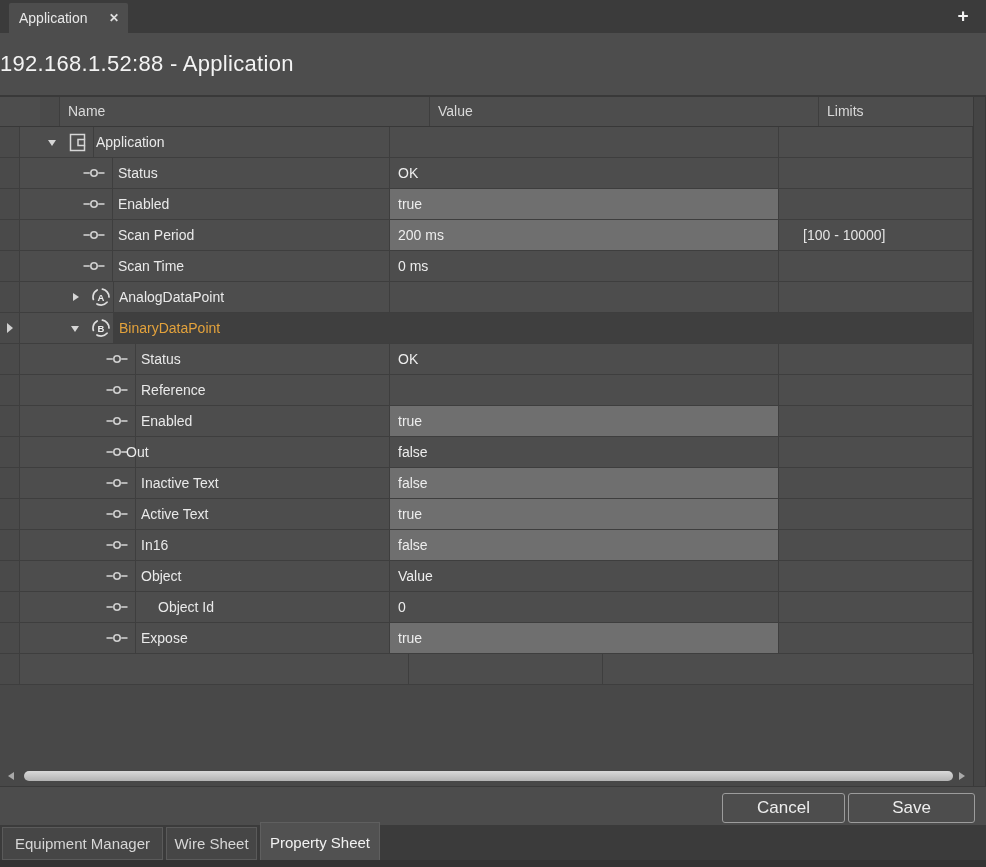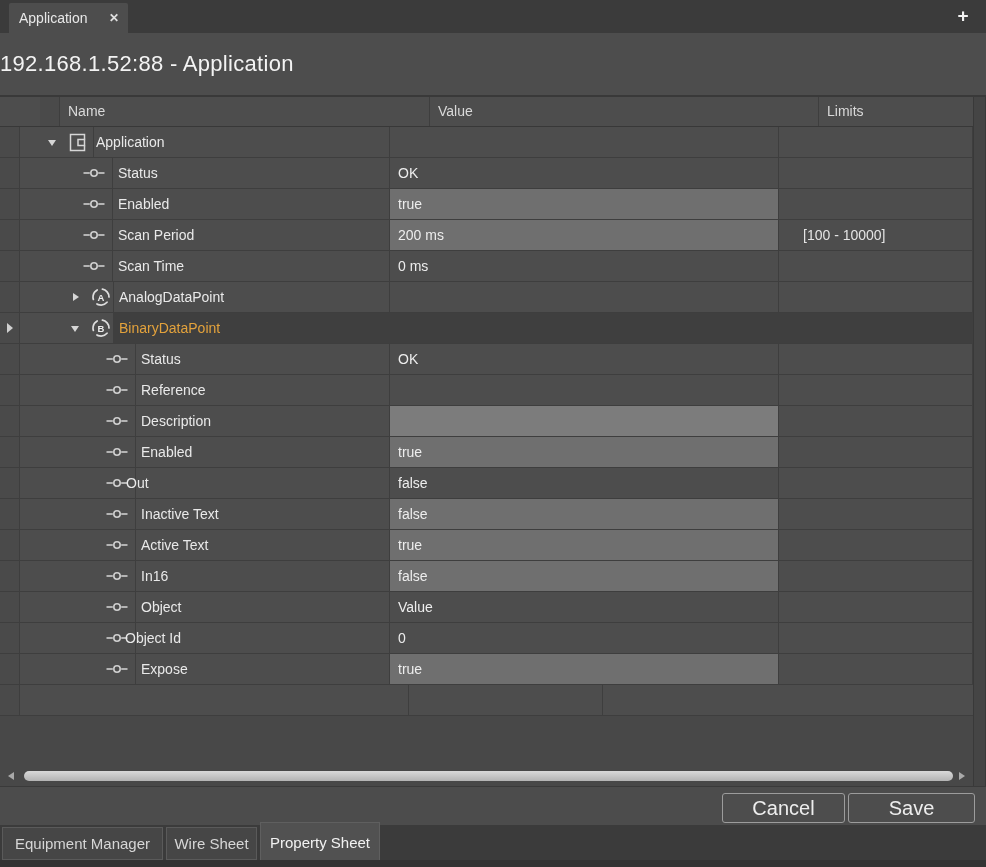--- a/index.html
+++ b/index.html
@@ -48,21 +48,21 @@
 
   
   .hscroll{position:absolute;left:0;bottom:0;width:973px;height:20px;}
   .hthumb{position:absolute;left:24px;right:20px;top:5px;height:10px;border-radius:5px;background:linear-gradient(#d9d9d9,#b3b3b3);}
   .sb-arrow{position:absolute;width:0;height:0;border-style:solid;}
   .sb-left{left:8px;top:6px;border-width:4.5px 6px 4.5px 0;border-color:transparent #a9a9a9 transparent transparent;}
   .sb-right{left:959px;top:6px;border-width:4.5px 0 4.5px 6px;border-color:transparent transparent transparent #a9a9a9;}
 
   
   .button-panel{position:absolute;left:0;top:786px;width:986px;height:39px;background:#4c4c4c;border-top:1px solid #3a3a3a;}
-  .btn{position:absolute;top:6px;height:30px;border:1px solid #9c9c9c;border-radius:3px;background:#4d4d4d;color:#ededed;font-size:20px;text-align:center;line-height:28px;cursor:default;}
+  .btn{position:absolute;top:6px;height:30px;border:1px solid #9c9c9c;border-radius:3px;background:#4d4d4d;color:#ededed;font-size:17px;text-align:center;line-height:28px;cursor:default;}
   .btn.cancel{left:722px;width:123px;}
   .btn.save{left:848px;width:127px;}
 
   
   .bottom-bar{position:absolute;left:0;top:825px;width:986px;height:42px;background:#3b3b3b;}
   .bottom-strip{position:absolute;left:0;bottom:0;width:100%;height:7px;background:#333333;}
   .b-tab{position:absolute;top:2px;height:33px;background:#464646;border:1px solid #5a5a5a;color:#d6d6d6;font-size:15px;text-align:center;line-height:31px;cursor:default;white-space:nowrap;}
   .b-tab.active{top:-3px;height:38px;background:#515151;border:1px solid #5f5f5f;border-bottom:none;color:#f2f2f2;line-height:40px;z-index:2;}
 </style>
 </head>
@@ -237,36 +237,20 @@
           <div class="g-cell"></div>
           <div class="n-cell">
             <span class="guide" style="left: 115px;"></span>
             <span class="ticon" style="left: 86px;"><svg width="22" height="22" viewBox="0 0 22 22">
                 <g stroke="#cfcfcf" stroke-width="1.6" fill="none">
                   <line x1="0.5" y1="11" x2="6.8" y2="11"></line>
                   <circle cx="11" cy="11" r="3.2"></circle>
                   <line x1="15.2" y1="11" x2="21.5" y2="11"></line>
                 </g>
               </svg></span>
-            <span class="nm" style="left: 121px;">Description</span>
-          </div>
-          <div class="v-cell editable light"></div>
-          <div class="l-cell"></div>
-        </div>
-        <div class="t-row">
-          <div class="g-cell"></div>
-          <div class="n-cell">
-            <span class="guide" style="left: 115px;"></span>
-            <span class="ticon" style="left: 86px;"><svg width="22" height="22" viewBox="0 0 22 22">
-                <g stroke="#cfcfcf" stroke-width="1.6" fill="none">
-                  <line x1="0.5" y1="11" x2="6.8" y2="11"></line>
-                  <circle cx="11" cy="11" r="3.2"></circle>
-                  <line x1="15.2" y1="11" x2="21.5" y2="11"></line>
-                </g>
-              </svg></span>
             <span class="nm" style="left: 121px;">Enabled</span>
           </div>
           <div class="v-cell editable">true</div>
           <div class="l-cell"></div>
         </div>
         <div class="t-row">
           <div class="g-cell"></div>
           <div class="n-cell">
             <span class="guide" style="left: 115px;"></span>
             <span class="ticon" style="left: 86px;"><svg width="22" height="22" viewBox="0 0 22 22">
@@ -349,21 +333,21 @@
           <div class="g-cell"></div>
           <div class="n-cell">
             <span class="guide" style="left: 115px;"></span>
             <span class="ticon" style="left: 86px;"><svg width="22" height="22" viewBox="0 0 22 22">
                 <g stroke="#cfcfcf" stroke-width="1.6" fill="none">
                   <line x1="0.5" y1="11" x2="6.8" y2="11"></line>
                   <circle cx="11" cy="11" r="3.2"></circle>
                   <line x1="15.2" y1="11" x2="21.5" y2="11"></line>
                 </g>
               </svg></span>
-            <span class="nm" style="left: 105px;">Object Id</span>
+            <span class="nm" style="left: 138px;">Object Id</span>
           </div>
           <div class="v-cell">0</div>
           <div class="l-cell"></div>
         </div>
         <div class="t-row">
           <div class="g-cell"></div>
           <div class="n-cell">
             <span class="guide" style="left: 115px;"></span>
             <span class="ticon" style="left: 86px;"><svg width="22" height="22" viewBox="0 0 22 22">
                 <g stroke="#cfcfcf" stroke-width="1.6" fill="none">

